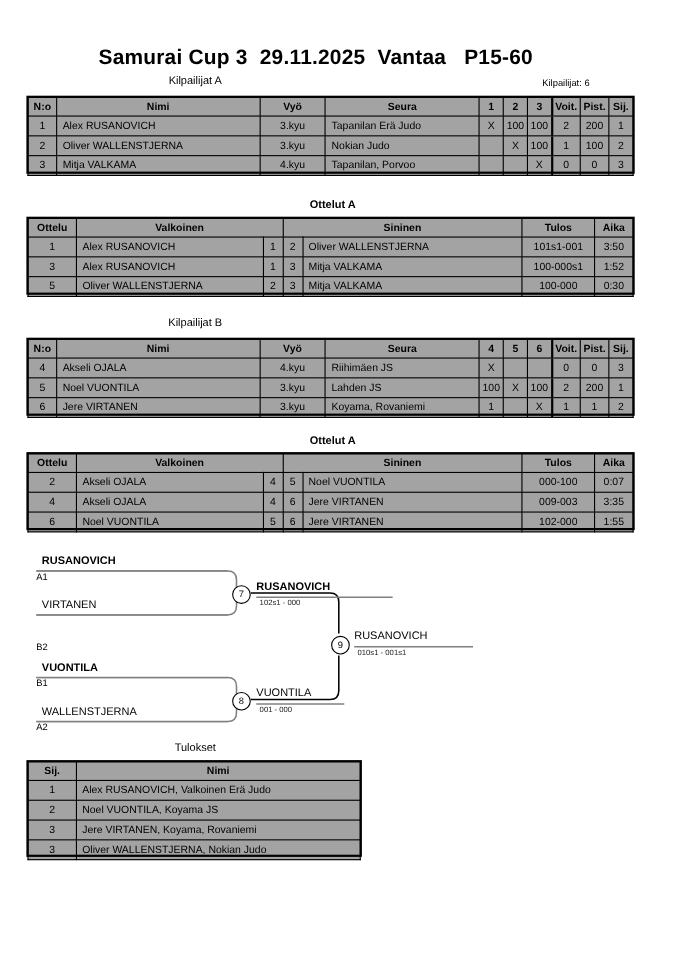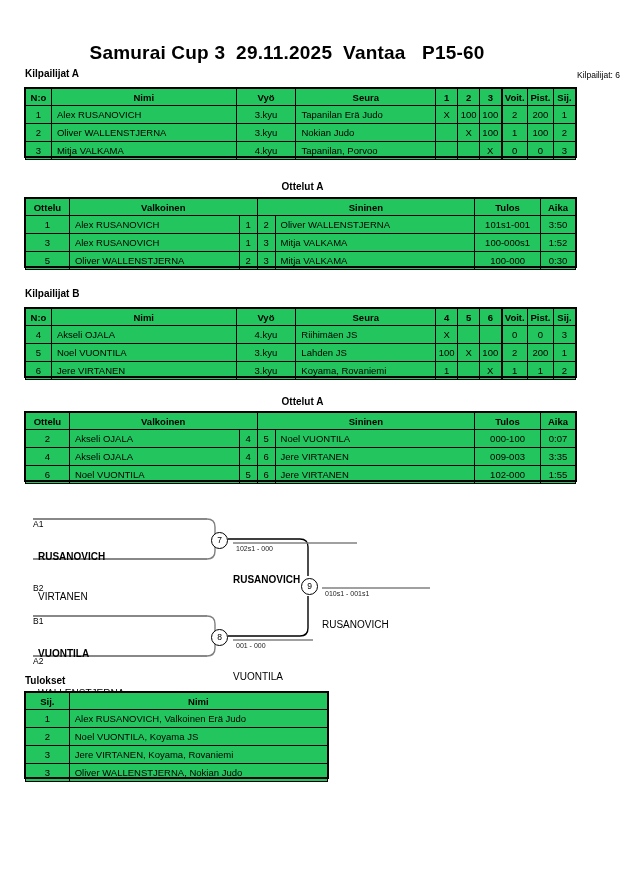--- a/index.html
+++ b/index.html
@@ -26,48 +26,49 @@
     text-align: center;
     font-size: 19px;
     font-weight: bold;
     letter-spacing: 0.2px;
     white-space: pre;
   }
   .entrant-count {
     position: absolute;
     top: 70px;
     left: 0;
-    width: 620px;
+    width: 536px;
     text-align: right;
     font-size: 8.5px;
   }
 
   
   .section-caption {
     position: absolute;
     width: 555px;
     left: 25px;
     text-align: center;
     font-size: 10px;
     font-weight: bold;
   }
   .caption-narrow {
     position: absolute;
     width: 305px;
     left: 25px;
+    text-align: center;
     font-size: 10px;
-    font-weight: bold;
+    font-weight: normal;
   }
 
   
   table.grid {
     position: absolute;
     border-collapse: collapse;
     font-size: 9.5px;
-    background: #22c55e;
+    background: #a3a3a3;
   }
   table.grid td, table.grid th {
     border: 1px solid #000;
     padding: 0;
     height: 17px;
     font-weight: normal;
     white-space: nowrap;
     overflow: hidden;
   }
   table.grid th {
@@ -91,21 +92,20 @@
   .bracket-layer {
     position: absolute;
     left: 0; top: 0;
     width: 630px; height: 891px;
     pointer-events: none;
   }
   .bkt-name {
     position: absolute;
     font-size: 10px;
     white-space: nowrap;
-    margin-top: 46px;
   }
   .bkt-name.b { font-weight: bold; }
   .bkt-seed {
     position: absolute;
     font-size: 8.5px;
     white-space: nowrap;
   }
   .bkt-score {
     position: absolute;
     font-size: 7px;

